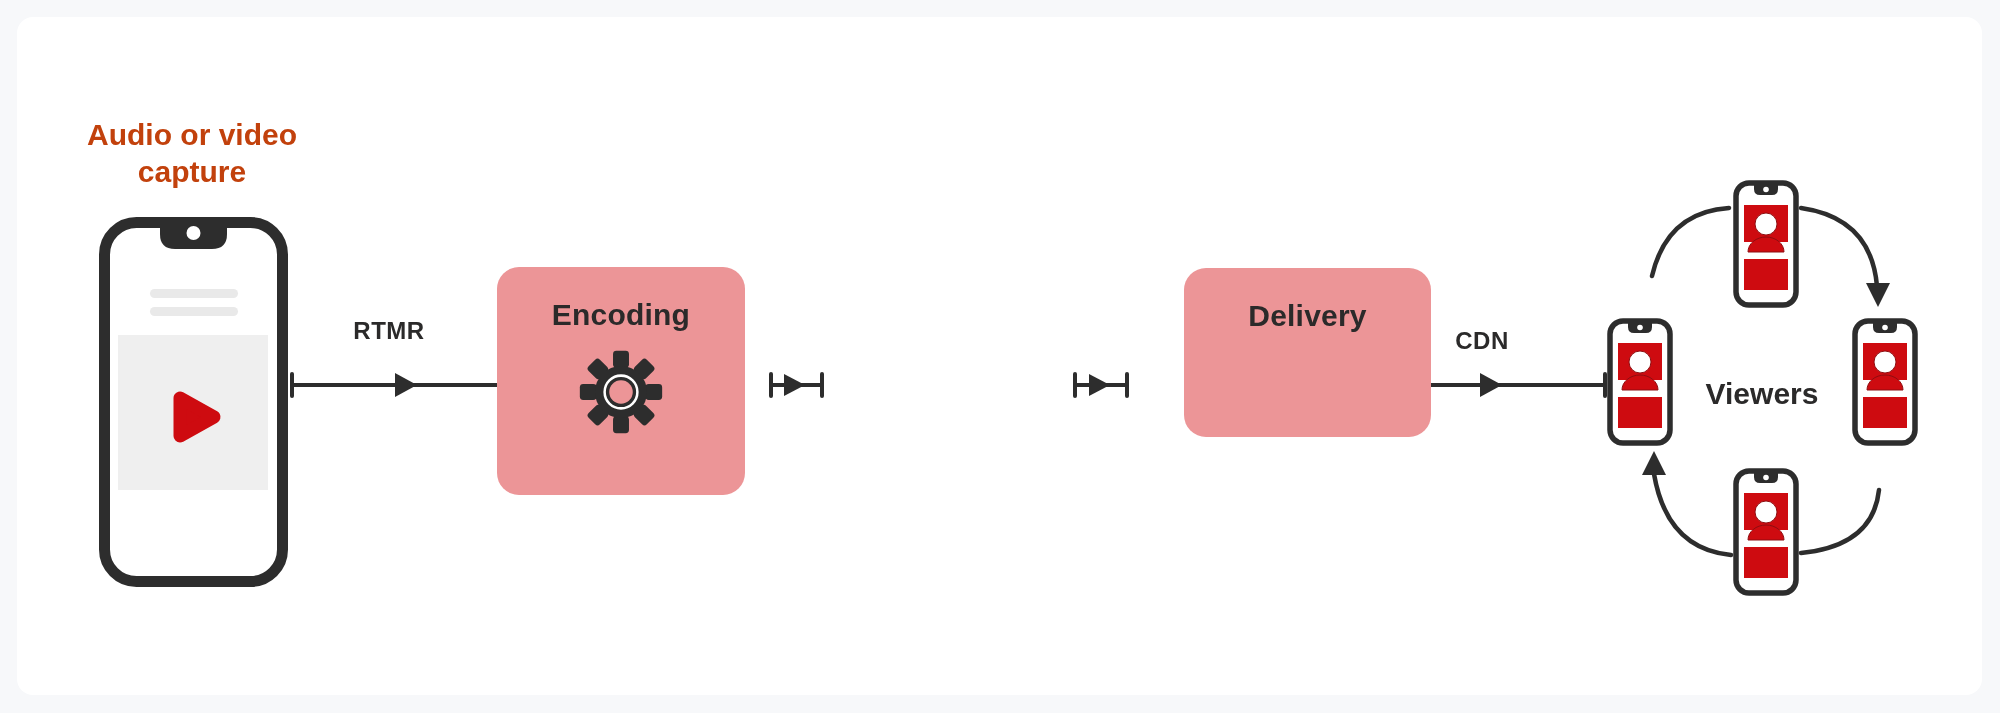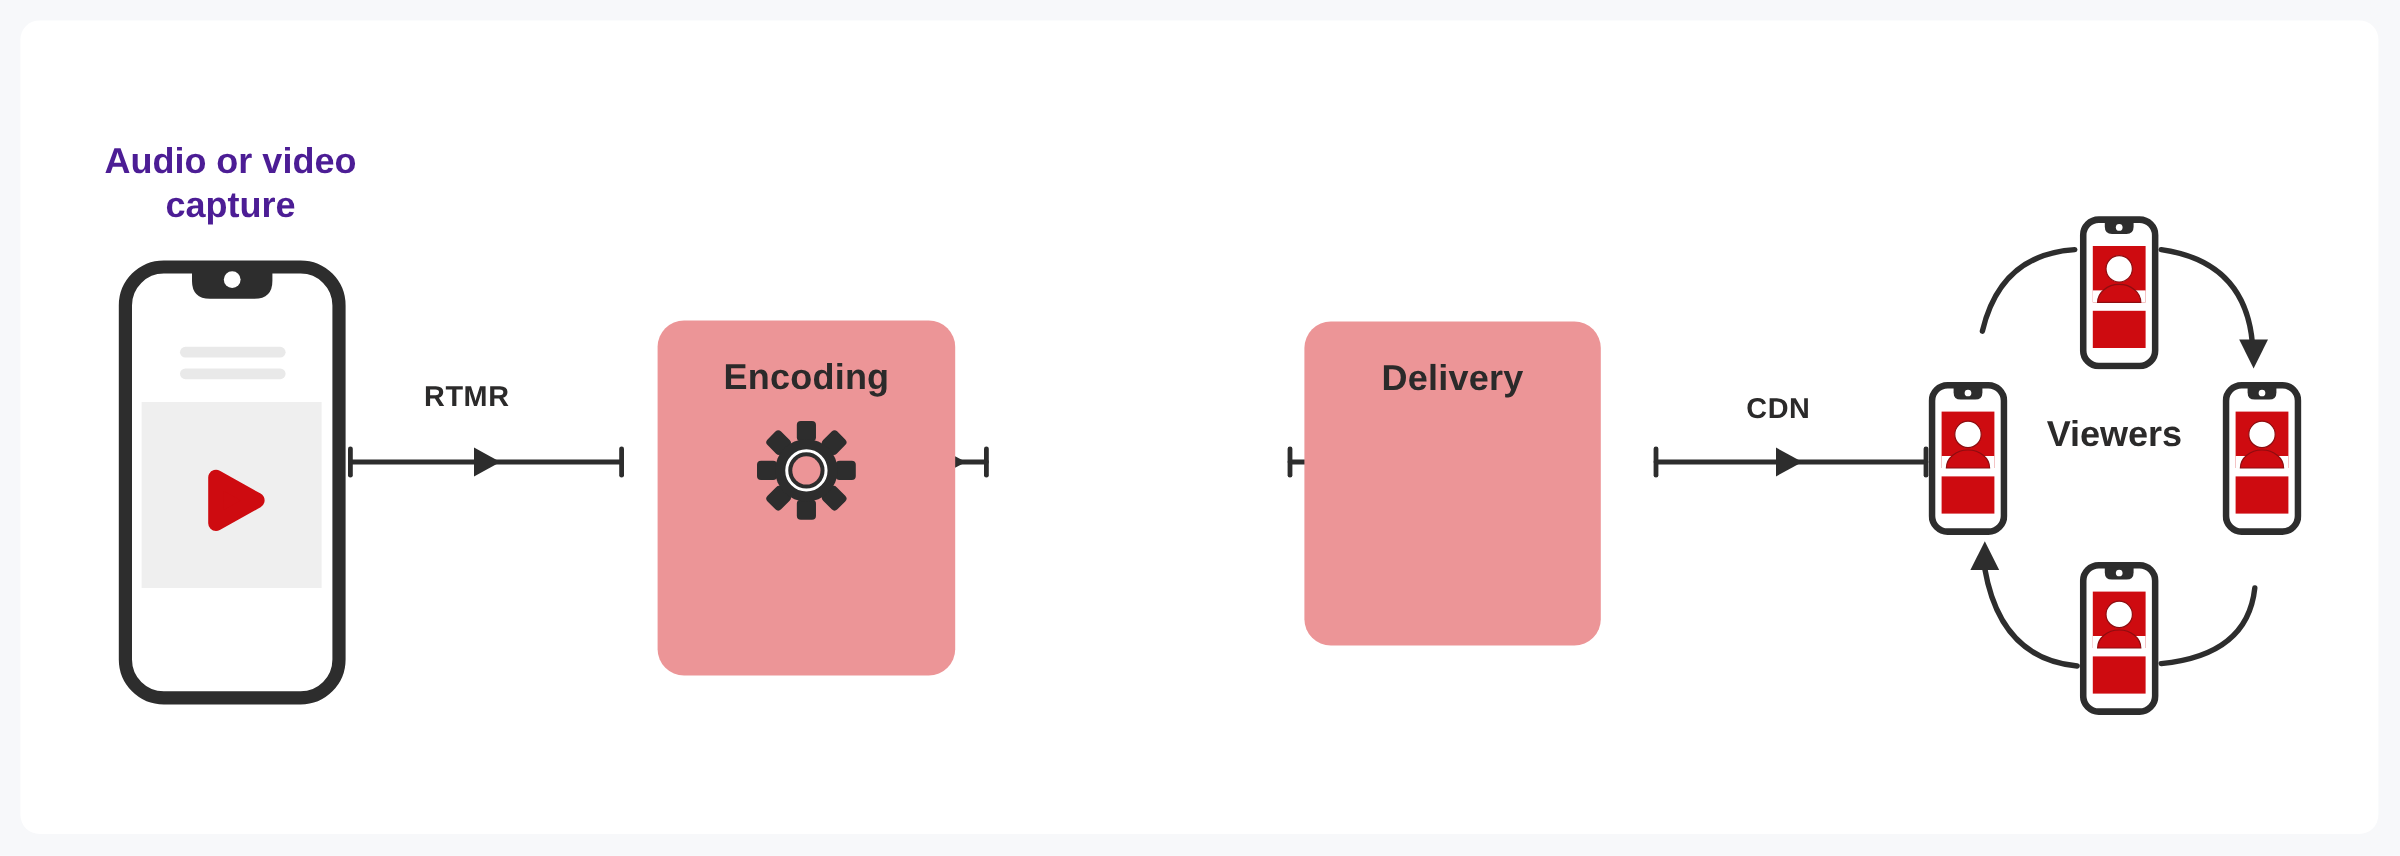--- a/index.html
+++ b/index.html
@@ -15,28 +15,28 @@
   .node-label-top{
     text-align:center;font-weight:bold;font-size:30px;line-height:34px;
     margin-top:31px;color:#2b2a2a;letter-spacing:.2px;
   }
   .pink-box{
     position:absolute;background:#EC9597;border-radius:22px;
     display:flex;flex-direction:column;align-items:center;
   }
   .capture-label{
     position:absolute;left:52px;top:116px;width:280px;text-align:center;
-    font-weight:bold;font-size:30px;line-height:37px;color:#4c1d95;
+    font-weight:bold;font-size:30px;line-height:37px;color:#c2410c;
   }
   .edge-label{
     position:absolute;transform:translate(-50%,-50%);
     font-weight:bold;font-size:24px;letter-spacing:.5px;color:#2b2a2a;white-space:nowrap;
   }
   .viewers-label{
-    position:absolute;left:1762px;top:363px;transform:translate(-50%,-50%);
+    position:absolute;left:1762px;top:394px;transform:translate(-50%,-50%);
     font-weight:bold;font-size:30px;color:#2b2a2a;
   }
   svg{display:block;}
 </style>
 </head>
 <body>
 
 <div class="stage">
   <div class="surface"></div>
 
@@ -104,41 +104,41 @@
       <path d="M 1801 208 Q 1871 218 1877 286"></path>
       <path d="M 1879 490 Q 1873 546 1801 553"></path>
       <path d="M 1731 555 Q 1667 549 1654 474"></path>
       <polygon points="1866,283 1890,283 1878,307" fill="#2D2D2D" stroke="none"></polygon>
       <polygon points="1642,475 1666,475 1654,451" fill="#2D2D2D" stroke="none"></polygon>
     </g>
   </svg>
 
   <div class="edge-label" style="left:389px;top:331px">RTMR</div>
 
-  <div class="pink-box" style="left:548px;top:267px;width:248px;height:296px">
+  <div class="pink-box" style="left:497px;top:267px;width:248px;height:228px">
     <div class="node-label-top">Encoding</div>
     <svg width="84" height="84" viewBox="0 0 100 100" style="margin-top:18px">
       <g fill="#2D2D2D">
         <rect x="40.5" y="1" width="19" height="20" rx="4"></rect>
         <rect x="40.5" y="1" width="19" height="20" rx="4" transform="rotate(45 50 50)"></rect>
         <rect x="40.5" y="1" width="19" height="20" rx="4" transform="rotate(90 50 50)"></rect>
         <rect x="40.5" y="1" width="19" height="20" rx="4" transform="rotate(135 50 50)"></rect>
         <rect x="40.5" y="1" width="19" height="20" rx="4" transform="rotate(180 50 50)"></rect>
         <rect x="40.5" y="1" width="19" height="20" rx="4" transform="rotate(225 50 50)"></rect>
         <rect x="40.5" y="1" width="19" height="20" rx="4" transform="rotate(270 50 50)"></rect>
         <rect x="40.5" y="1" width="19" height="20" rx="4" transform="rotate(315 50 50)"></rect>
         <circle cx="50" cy="50" r="31"></circle>
       </g>
       <circle cx="50" cy="50" r="19.5" fill="none" stroke="#FFFFFF" stroke-width="3"></circle>
       <circle cx="50" cy="50" r="14" fill="#EC9597"></circle>
     </svg>
   </div>
 
 
-  <div class="pink-box" style="left:1087px;top:268px;width:247px;height:270px">
+  <div class="pink-box" style="left:1184px;top:268px;width:247px;height:169px">
     <div class="node-label-top">Delivery</div>
   </div>
 
   <div class="edge-label" style="left:1482px;top:341px">CDN</div>
 
   <svg class="abs" style="left:1607px;top:318px" width="66" height="128" viewBox="0 0 66 128">
       <use href="#viewer-phone"></use>
     </svg>
   <svg class="abs" style="left:1733px;top:180px" width="66" height="128" viewBox="0 0 66 128">
       <use href="#viewer-phone"></use>

